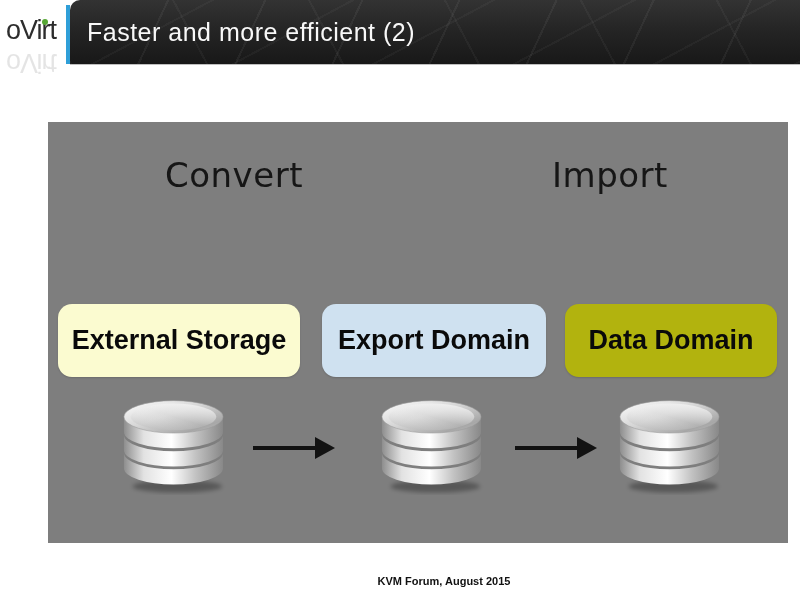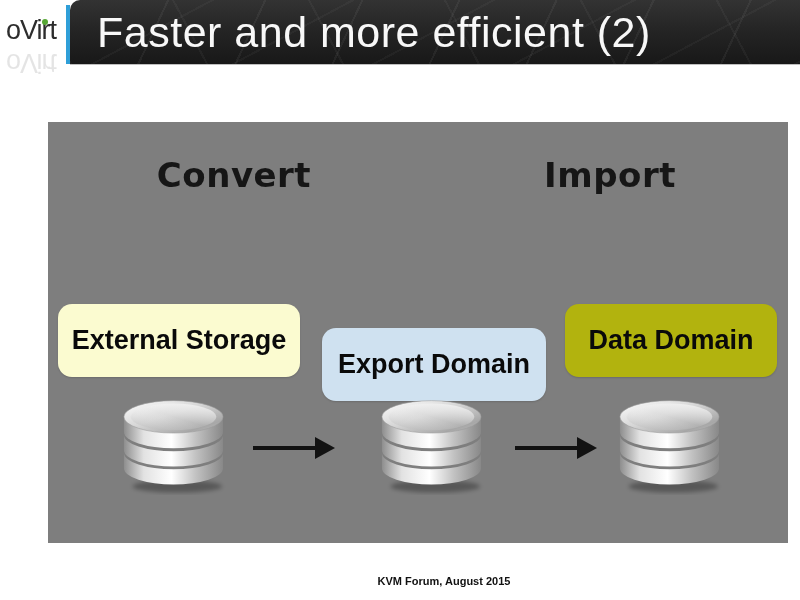--- a/index.html
+++ b/index.html
@@ -12,22 +12,22 @@
     background:
       repeating-linear-gradient(115deg, rgba(255,255,255,0.05) 0 2px, transparent 2px 88px),
       repeating-linear-gradient(62deg,  rgba(255,255,255,0.04) 0 2px, transparent 2px 120px),
       repeating-linear-gradient(152deg, rgba(255,255,255,0.035) 0 2px, transparent 2px 66px),
       linear-gradient(180deg, #333333 0%, #252525 45%, #181818 100%);
     border-top-left-radius:10px;
     display:flex; align-items:center;
     box-shadow:0 1px 0 rgba(0,0,0,0.25);
   }
   #slide-title {
-    color:#f8f8f8; font-size:43px; font-weight:400; letter-spacing:0.5px;
-    padding-left:27px; white-space:nowrap;
+    color:#f8f8f8; font-size:25px; font-weight:400; letter-spacing:0.5px;
+    padding-left:17px; white-space:nowrap;
   }
   #accent-line {
     position:absolute; left:66px; top:5px; width:4px; height:59px; background:#2f9fd8;
   }
   #logo-box { position:absolute; left:0; top:0; width:66px; height:80px; background:#ffffff;padding-left:22px; }
   .logo-text {
     position:absolute; left:6px; top:15px; font-size:27px; color:#2d2d2d;
     font-weight:500; letter-spacing:-1px;
   }
   .logo-reflection {
@@ -37,21 +37,21 @@
   #logo-green-dot {
     position:absolute; left:42px; top:19px; width:6px; height:6px;
     border-radius:50%; background:#57a734;
   }
 
   
   #panel { position:absolute; left:48px; top:122px; width:740px; height:421px; background:#7e7e7e; }
 
   .stage-label {
     position:absolute; top:155px; transform:translateX(-50%);
-    font-size:34px; color:#161616; font-weight:700;
+    font-size:34px; color:#161616; font-weight:400;
     font-family:"DejaVu Sans", sans-serif; letter-spacing:0.5px;
   }
   #stage-label-convert { left:234px; }
   #stage-label-import  { left:610px; }
 
   .domain-box {
     position:absolute; top:304px; height:73px; border-radius:14px;
     display:flex; align-items:center; justify-content:center;
     font-size:27px; color:#0a0a0a; white-space:nowrap;
     box-shadow:0 1px 2px rgba(0,0,0,0.15);
@@ -95,21 +95,21 @@
     <span class="logo-reflection">oVirt</span>
     <span id="logo-green-dot"></span>
   </div>
 
   <div id="panel"></div>
 
   <div class="stage-label" id="stage-label-convert">Convert</div>
   <div class="stage-label" id="stage-label-import">Import</div>
 
   <div class="domain-box" id="domain-box-1" style="background-color: rgb(251, 251, 208);">External Storage</div>
-  <div class="domain-box" id="domain-box-2" style="background-color: rgb(207, 225, 240); margin-top: 24px;">Export Domain</div>
+  <div class="domain-box" id="domain-box-2" style="background-color: rgb(207, 225, 240);">Export Domain</div>
   <div class="domain-box" id="domain-box-3" style="background-color: rgb(178, 179, 14); border-radius: 14px;">Data Domain</div>
 
   <svg class="db-icon" id="db-icon-1" viewBox="0 0 112 106">
       <use href="#db-sym"></use>
     </svg>
   <svg class="db-icon" id="db-icon-2" viewBox="0 0 112 106">
       <use href="#db-sym"></use>
     </svg>
   <svg class="db-icon" id="db-icon-3" viewBox="0 0 112 106">
       <use href="#db-sym"></use>

